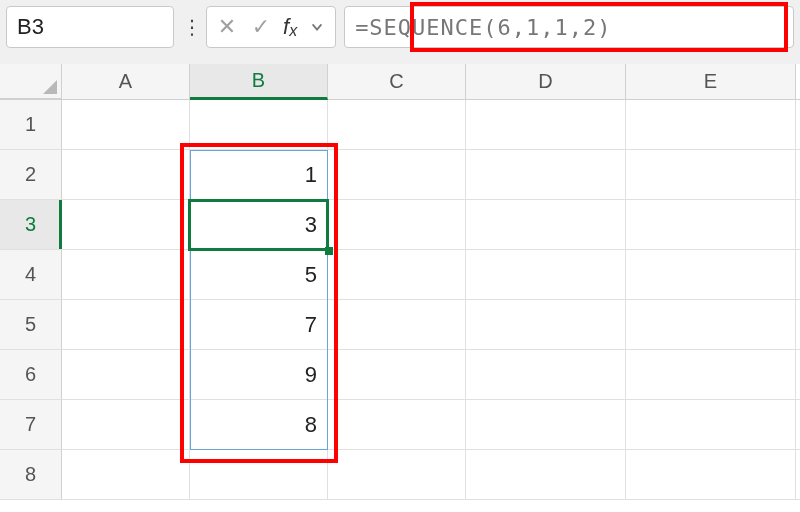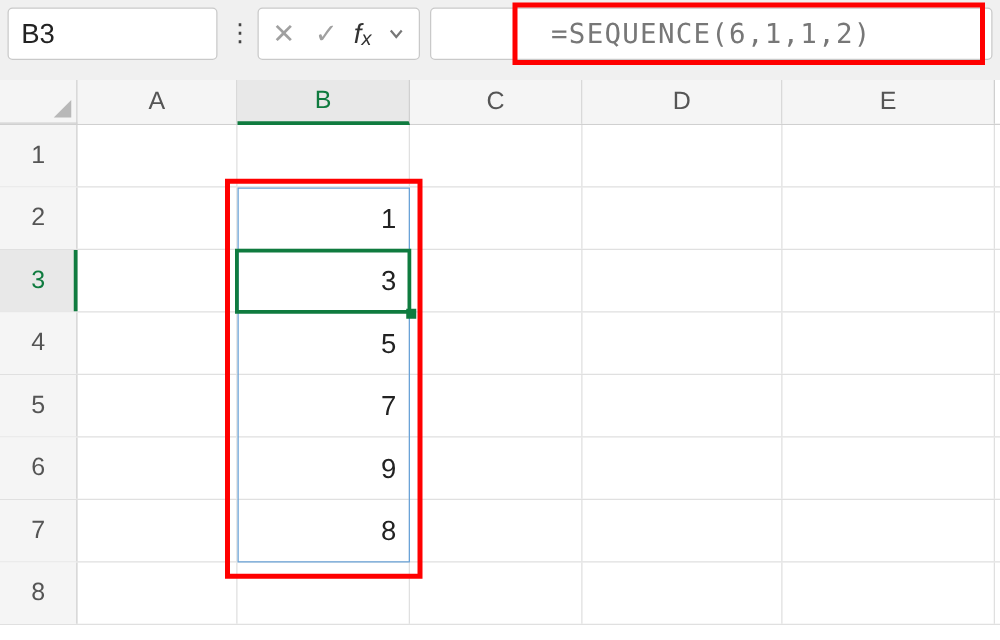--- a/index.html
+++ b/index.html
@@ -86,21 +86,20 @@
       border: 1px solid #c9c9c9;
       border-radius: 4px;
       display: flex;
       align-items: center;
       padding: 0 10px;
       font-size: 22px;
       color: #777;
       font-family: Consolas, monospace;
       letter-spacing: 1px;
       position: relative;
-      justify-content: center;
     }
     .red-highlight {
       position: absolute;
       border: 4px solid #ff0000;
       pointer-events: none;
     }
     .grid {
       position: absolute;
       top: 64px;
       left: 0;

